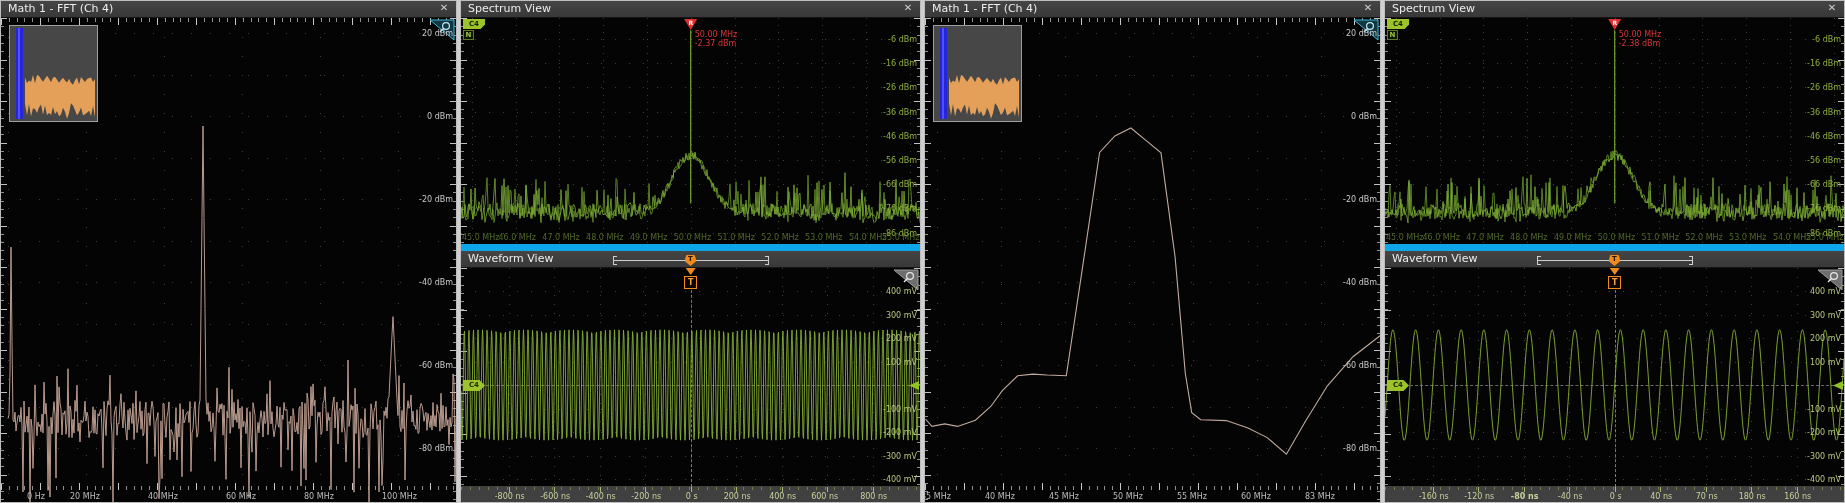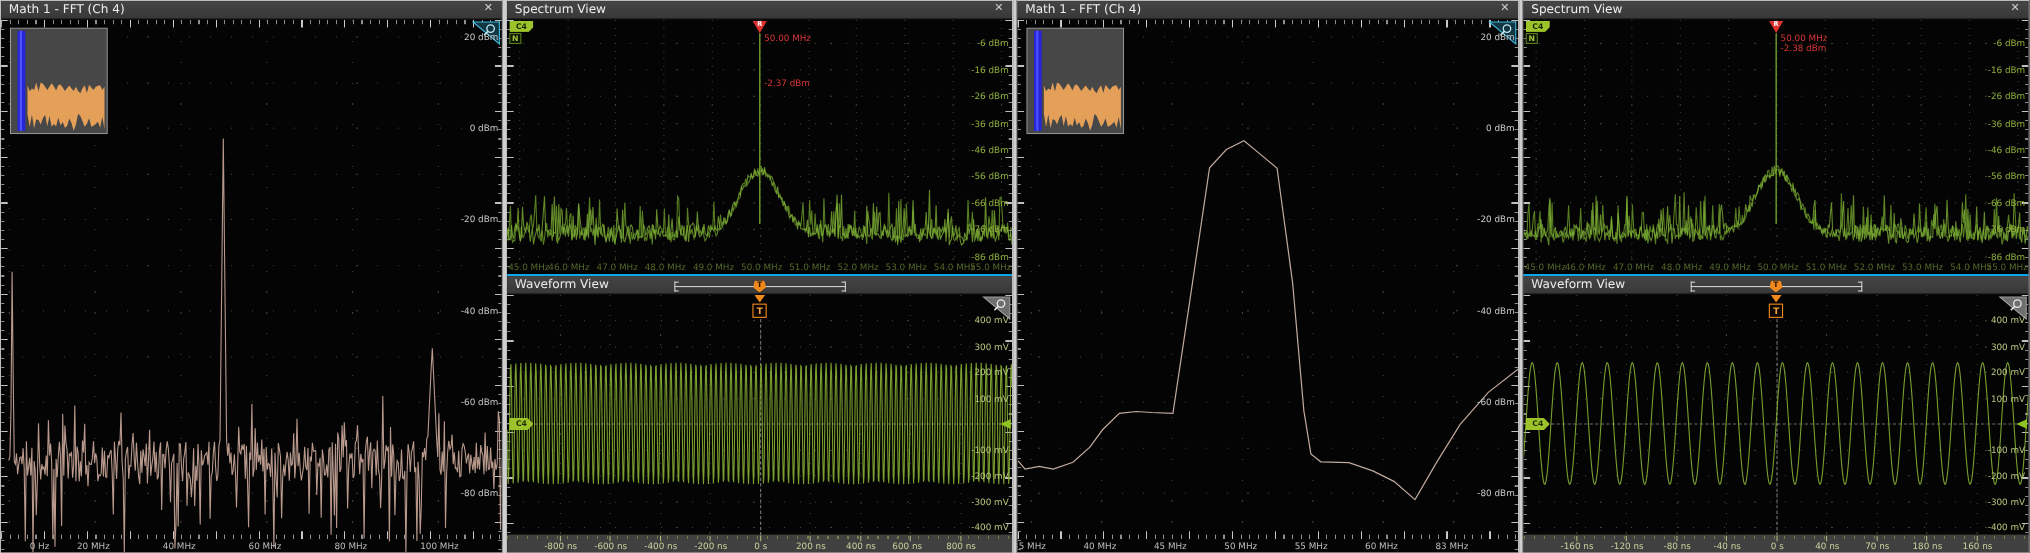--- a/index.html
+++ b/index.html
@@ -9,21 +9,21 @@
   #win-fft-0{left:0;width:457px}
   #win-sv-0{left:460px;width:461px}
   #win-fft-1{left:924px;width:457px}
   #win-sv-1{left:1384px;width:461px}
   .titlebar{position:relative;height:17px;background:linear-gradient(#454545,#383838);
             border-bottom:1px solid #151515;box-sizing:border-box;}
   .title{position:absolute;left:7px;top:1px;font-size:11px;color:#ececec;}
   .close{position:absolute;right:5px;top:1px;width:14px;text-align:center;font-size:10px;color:#d0d0d0;}
   .plot{position:absolute;left:0;right:0;bottom:0;top:17px;background:#040404;overflow:hidden;}
   .sec{position:absolute;left:0;right:0;box-sizing:border-box;}
-  .sec-spectrum{top:0;height:250px;border-bottom:2px solid #0ea5e9;}
+  .sec-spectrum{top:0;height:250px;border-bottom:7px solid #0ea5e9;}
   .sec-spectrum .plot{top:17px;bottom:0;}
   .sec-waveform{top:250px;bottom:0;}
   .sec-waveform .plot{top:17px;bottom:15px;}
   .axisstrip{position:absolute;left:0;right:0;bottom:0;height:15px;background:#404040;border-top:1px solid #41541322;overflow:hidden;}
   .lbl{position:absolute;font-size:8px;line-height:9px;white-space:nowrap;}
   .fftlbl{color:#c9c9c9}.xlbl{color:#bdbdbd}.speclbl{color:#8fae3c}
   .specxlbl{color:#51682a}.wavelbl{color:#b6c77d}.axlbl{color:#c6d39b}
   .gr,.gc{position:absolute;}
   svg{position:absolute;left:0;top:0;}
   .badge-c4{position:absolute;background:#9dc32a;color:#1d2b00;font-size:7px;font-weight:bold;
@@ -166,21 +166,21 @@
           <div class="lbl speclbl" style="right: 3px; top: 41.2px; z-index: 3;">-16 dBm</div>
           <div class="lbl speclbl" style="right: 3px; top: 65.4px; z-index: 3;">-26 dBm</div>
           <div class="lbl speclbl" style="right: 3px; top: 89.6px; z-index: 3;">-36 dBm</div>
           <div class="lbl speclbl" style="right: 3px; top: 113.8px; z-index: 3;">-46 dBm</div>
           <div class="lbl speclbl" style="right: 3px; top: 138px; z-index: 3;">-56 dBm</div>
           <div class="lbl speclbl" style="right: 3px; top: 162.2px; z-index: 3;">-66 dBm</div>
           <div class="lbl speclbl" style="right: 3px; top: 186.4px; z-index: 3;">-76 dBm</div>
           <div class="lbl speclbl" style="right: 3px; top: 210.6px; z-index: 3;">-86 dBm</div>
           <div class="rmark" style="left: 223.2px; top: 1px; z-index: 4;">R</div>
           <div class="lbl rtext" style="left: 233.7px; top: 12px; z-index: 4;">50.00 MHz</div>
-          <div class="lbl rtext" style="left: 233.7px; top: 21px; z-index: 4; margin-top: 32px;">-2.37 dBm</div>
+          <div class="lbl rtext" style="left: 233.7px; top: 21px; z-index: 4;">-2.37 dBm</div>
           <div class="spec-badge" style="z-index: 4;">C4</div>
           <div class="spec-n" style="z-index: 4;">N</div>
         </div>
     </div>
     <div class="sec sec-waveform">
       <div class="titlebar">
         <span class="title">Waveform View</span>
         <div class="scrollwidget">
           <div class="sw-line"></div>
           <div class="sw-lb"></div>
@@ -437,21 +437,21 @@
             <line x1="14.5" y1="9.5" x2="11" y2="13" stroke="#e8e8e8" stroke-width="1.4"></line>
           </svg>
         </div>
       <div class="axisstrip" id="pa1">
           <div class="gr" style="left: 0px; top: 0px; right: 0px; height: 3px; background: repeating-linear-gradient(90deg, rgb(111, 127, 71) 0px, rgb(111, 127, 71) 1px, transparent 1px, transparent 9.1px);"></div>
           <div class="gc" style="left: 47.7px; top: 0px; width: 1px; height: 5px; background: rgb(168, 184, 119);"></div>
           <div class="lbl axlbl" style="left: 31.7px; top: 5px; width: 34px; text-align: center;">-160 ns</div>
           <div class="gc" style="left: 93.2px; top: 0px; width: 1px; height: 5px; background: rgb(168, 184, 119);"></div>
           <div class="lbl axlbl" style="left: 77.2px; top: 5px; width: 34px; text-align: center;">-120 ns</div>
           <div class="gc" style="left: 138.7px; top: 0px; width: 1px; height: 5px; background: rgb(168, 184, 119);"></div>
-          <div class="lbl axlbl" style="left: 122.7px; top: 5px; width: 34px; text-align: center;">-80 ns</div>
+          <div class="lbl axlbl" style="left: 122.7px; top: 5px; width: 34px; text-align: center; font-weight: bold;">-80 ns</div>
           <div class="gc" style="left: 184.2px; top: 0px; width: 1px; height: 5px; background: rgb(168, 184, 119);"></div>
           <div class="lbl axlbl" style="left: 168.2px; top: 5px; width: 34px; text-align: center;">-40 ns</div>
           <div class="gc" style="left: 229.7px; top: 0px; width: 1px; height: 5px; background: rgb(168, 184, 119);"></div>
           <div class="lbl axlbl" style="left: 213.7px; top: 5px; width: 34px; text-align: center;">0 s</div>
           <div class="gc" style="left: 275.2px; top: 0px; width: 1px; height: 5px; background: rgb(168, 184, 119);"></div>
           <div class="lbl axlbl" style="left: 259.2px; top: 5px; width: 34px; text-align: center;">40 ns</div>
           <div class="gc" style="left: 320.7px; top: 0px; width: 1px; height: 5px; background: rgb(168, 184, 119);"></div>
           <div class="lbl axlbl" style="left: 304.7px; top: 5px; width: 34px; text-align: center;">70 ns</div>
           <div class="gc" style="left: 366.2px; top: 0px; width: 1px; height: 5px; background: rgb(168, 184, 119);"></div>
           <div class="lbl axlbl" style="left: 350.2px; top: 5px; width: 34px; text-align: center;">180 ns</div>

